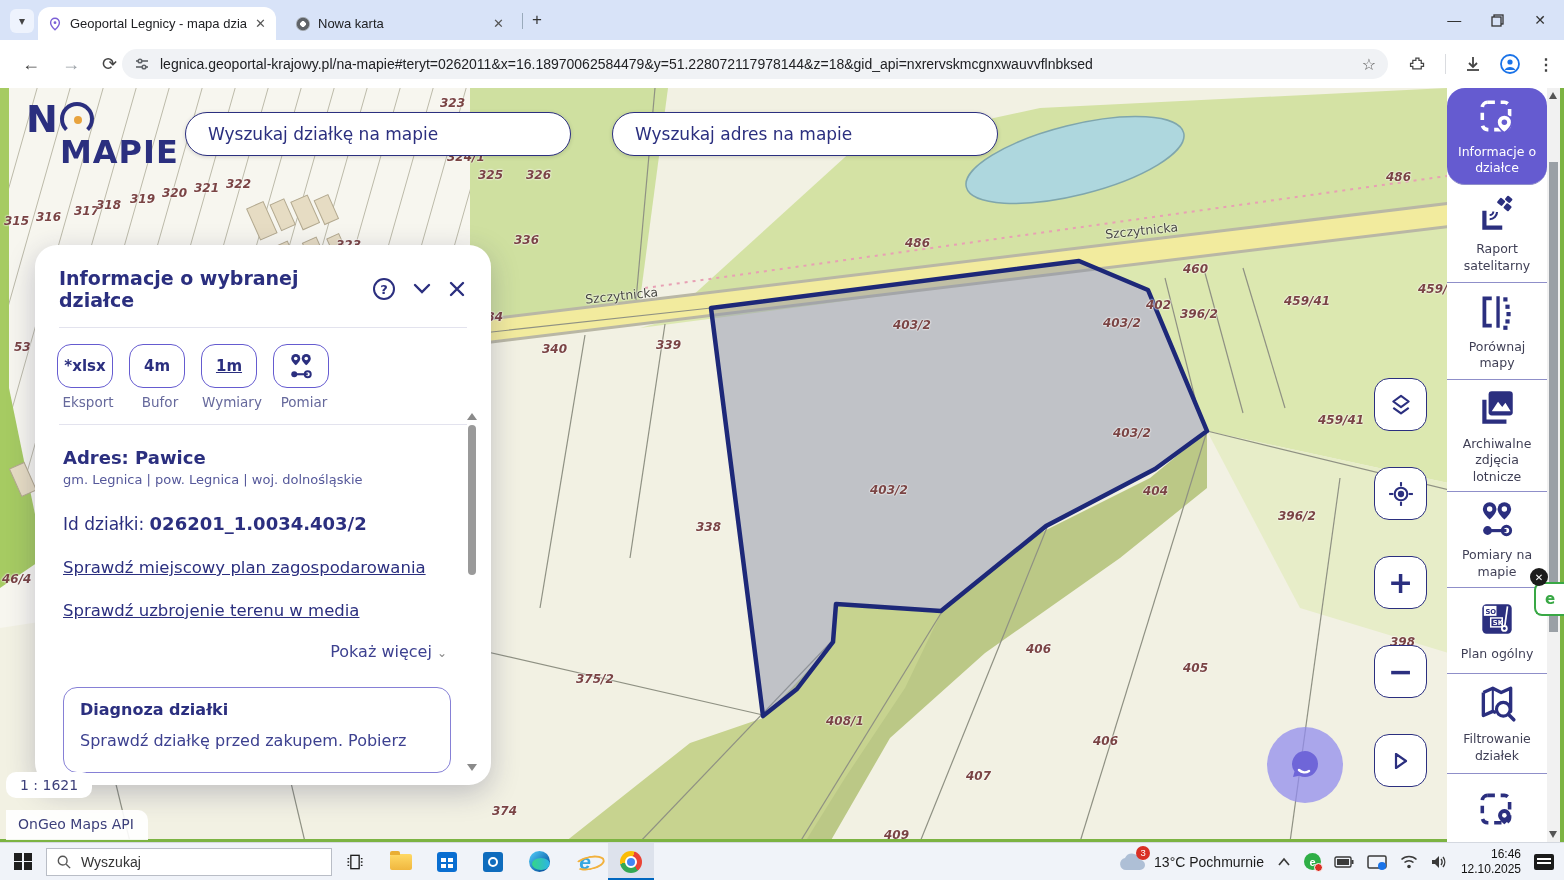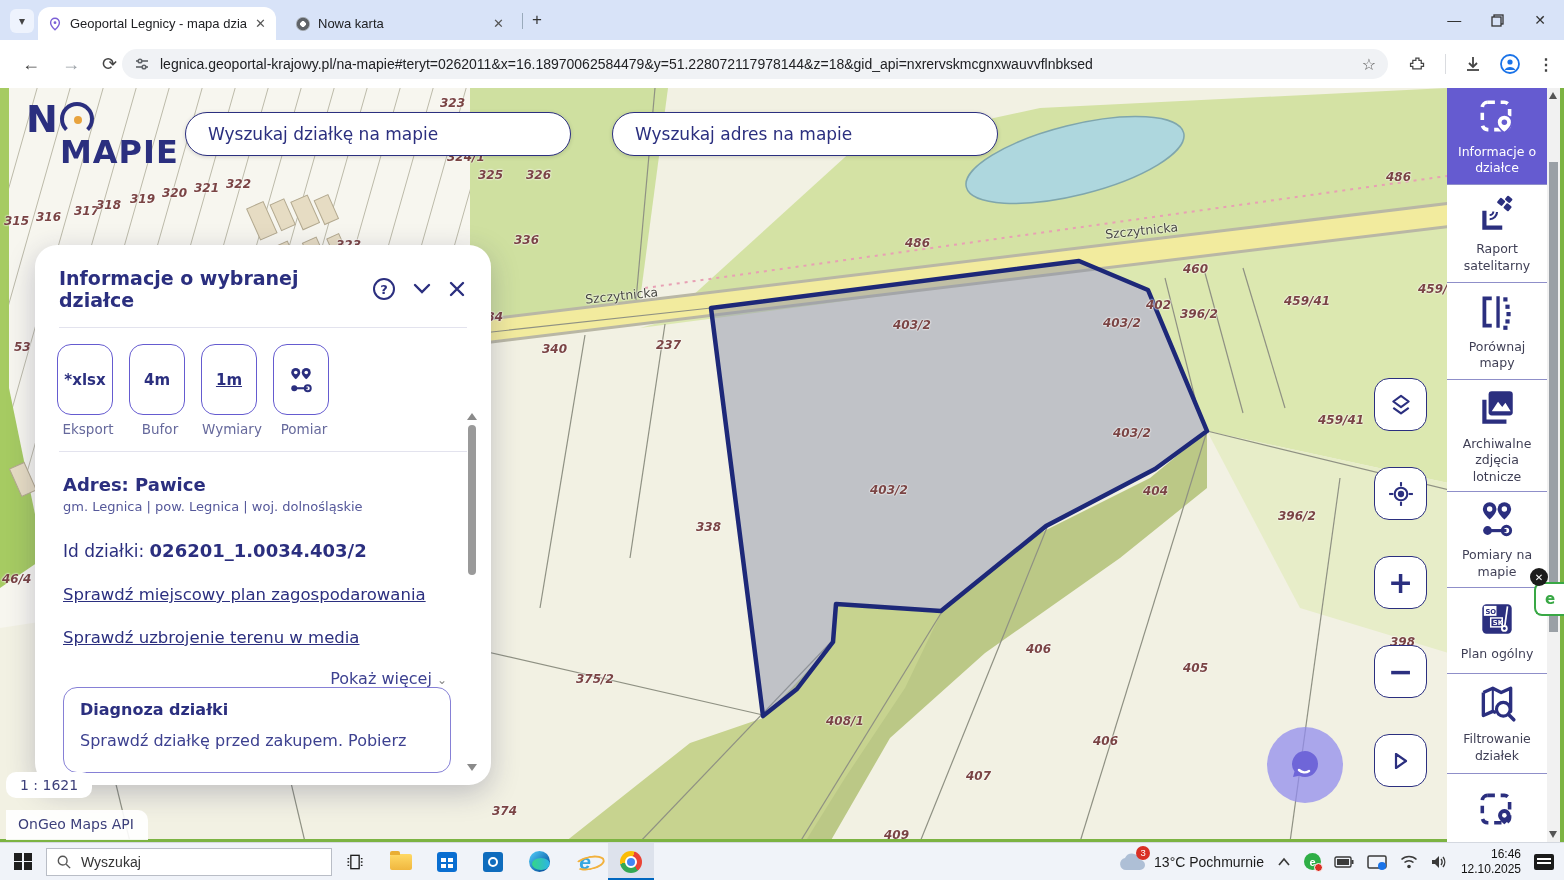--- a/index.html
+++ b/index.html
@@ -58,21 +58,21 @@
 
   
   .panel{position:absolute;left:35px;top:157px;width:456px;height:540px;background:#fff;border-radius:22px;box-shadow:0 8px 28px rgba(40,40,90,.25);color:var(--navy);}
   .panel-header{display:flex;align-items:center;padding:22px 26px 8px 24px;}
   .panel-title{font-size:19px;font-weight:bold;flex:1;}
   .panel-hicons{display:flex;align-items:center;gap:18px;}
   .help-circ{width:22px;height:22px;border:2px solid var(--navy);border-radius:50%;font-size:13px;font-weight:bold;display:flex;align-items:center;justify-content:center;}
   .panel-div{height:1px;background:#e3e3ee;margin:8px 24px;}
   .tools{display:flex;gap:10px;padding:8px 0 0 22px;}
   .tool{width:62px;text-align:center;}
-  .tool-btn{width:56px;height:71px;border:1.6px solid var(--purple);border-radius:14px;background:#fff;color:var(--navy);font-size:15px;font-weight:bold;font-family:"DejaVu Sans",sans-serif;display:flex;align-items:center;justify-content:center;cursor:pointer;}
+  .tool-btn{width:56px;height:44px;border:1.6px solid var(--purple);border-radius:14px;background:#fff;color:var(--navy);font-size:15px;font-weight:bold;font-family:"DejaVu Sans",sans-serif;display:flex;align-items:center;justify-content:center;cursor:pointer;}
   .tool-btn .u{text-decoration:underline;}
   .tool-label{font-size:13.5px;color:#66699c;margin-top:6px;}
   .panel-body{padding:14px 26px 0 28px;}
   .addr{font-size:18px;font-weight:bold;}
   .addr-sub{font-size:13px;color:#55589a;margin-top:4px;}
   .idrow{margin-top:26px;font-size:17px;}
   .idrow b{font-size:18px;}
   .plink{display:block;margin-top:24px;font-size:16.5px;color:var(--navy);text-decoration:underline;font-weight:500;}
   .showmore{margin-top:22px;text-align:right;font-size:16px;color:#3d4190;padding-right:18px;}
   .showmore .chev{font-size:12px;color:#888;}
@@ -97,21 +97,21 @@
   .mc-minus{font-size:30px;font-weight:bold;line-height:0;}
   .mc-play{font-size:16px;}
 
   
   .chat{position:absolute;left:1267px;top:639px;width:76px;height:76px;border-radius:50%;background:rgba(146,140,238,.75);display:flex;align-items:center;justify-content:center;}
 
   
   .sidebar{position:absolute;left:1447px;top:0;width:100px;height:754px;background:#fff;z-index:3;}
   .sb-item{border-bottom:1px solid #8f8fc9;display:flex;flex-direction:column;align-items:center;justify-content:center;gap:6px;padding:6px 4px;cursor:pointer;background:#fff;color:var(--navy);}
   .sb-item .sb-label{font-size:12.5px;color:#3f3f55;text-align:center;line-height:1.3;}
-  .sb-item.active{background:var(--purple);color:#fff;}
+  .sb-item.active{background:var(--purple);color:#fff;border-radius:18px;}
   .sb-item.active .sb-label{color:#fff;}
   .sb-icon svg{display:block;}
 
   
   .pagebar{position:absolute;left:1547px;top:0;width:13px;height:754px;background:#f1f1f1;z-index:4;}
   .pagebar .thumb{position:absolute;left:2px;top:74px;width:9px;height:470px;background:#9aa0a6;}
   .pagebar .up,.pagebar .dn{position:absolute;left:2px;width:0;height:0;border-left:4.5px solid transparent;border-right:4.5px solid transparent;}
   .pagebar .up{top:4px;border-bottom:7px solid #555;}
   .pagebar .dn{bottom:4px;border-top:7px solid #555;}
   .page-edge{position:absolute;left:1560px;top:0;width:4px;height:754px;background:#7cb342;z-index:5;}
@@ -327,21 +327,21 @@
         <span class="map-label num" style="left: 478px; top: 80px;">325</span>
         <span class="map-label num" style="left: 526px; top: 80px;">326</span>
         <span class="map-label num" style="left: 336px; top: 150px;">323</span>
         <span class="map-label num" style="left: 514px; top: 145px;">336</span>
         <span class="map-label num" style="left: 905px; top: 148px;">486</span>
         <span class="map-label num" style="left: 1386px; top: 82px;">486</span>
         <span class="map-label road" style="left: 585px; top: 200px; transform: rotate(-6deg);">Szczytnicka</span>
         <span class="map-label road" style="left: 1105px; top: 135px; transform: rotate(-6deg);">Szczytnicka</span>
         <span class="map-label num" style="left: 478px; top: 222px;">484</span>
         <span class="map-label num" style="left: 542px; top: 254px;">340</span>
-        <span class="map-label num" style="left: 656px; top: 250px;">237</span>
+        <span class="map-label num" style="left: 656px; top: 250px;">339</span>
         <span class="map-label num" style="left: 696px; top: 432px;">338</span>
         <span class="map-label num" style="left: 893px; top: 230px;">403/2</span>
         <span class="map-label num" style="left: 1103px; top: 228px;">403/2</span>
         <span class="map-label num" style="left: 1113px; top: 338px;">403/2</span>
         <span class="map-label num" style="left: 870px; top: 395px;">403/2</span>
         <span class="map-label num" style="left: 1183px; top: 174px;">460</span>
         <span class="map-label num" style="left: 1146px; top: 210px;">402</span>
         <span class="map-label num" style="left: 1180px; top: 219px;">396/2</span>
         <span class="map-label num" style="left: 1284px; top: 206px;">459/41</span>
         <span class="map-label num" style="left: 1418px; top: 194px;">459/4</span>

